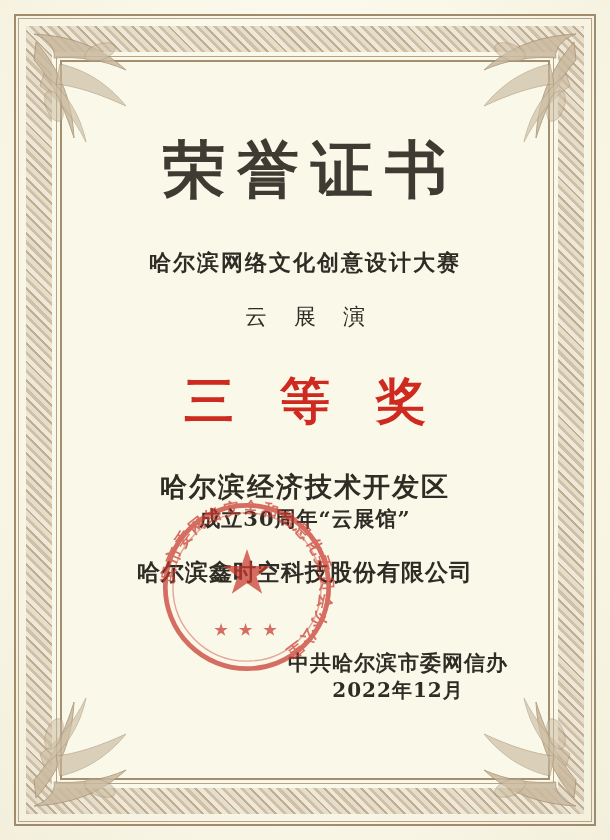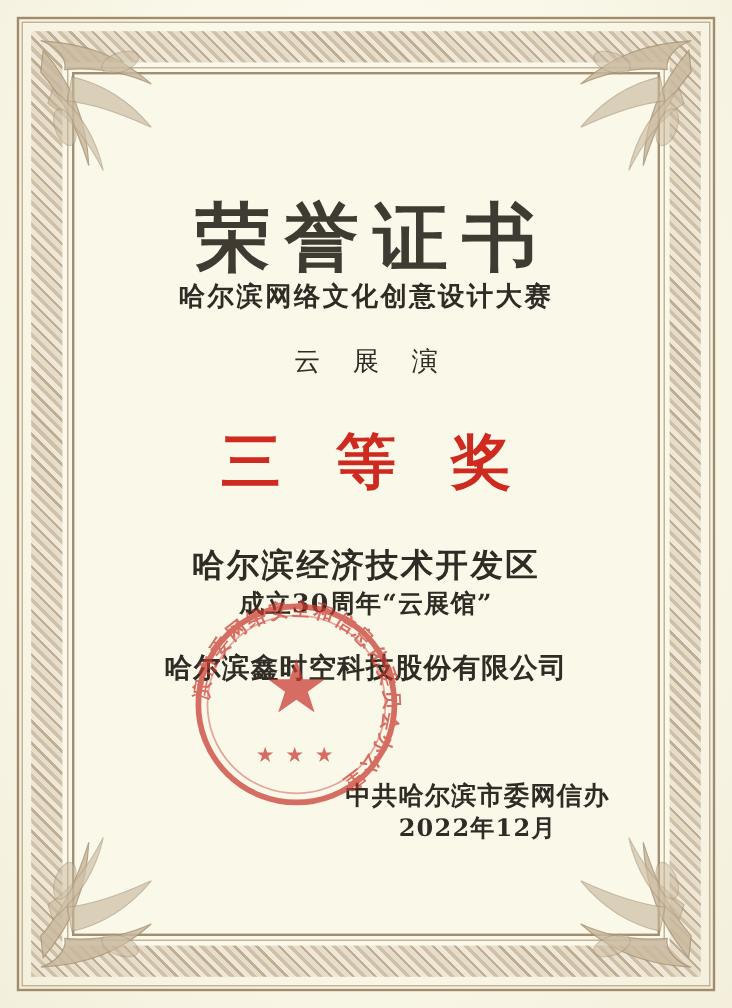--- a/index.html
+++ b/index.html
@@ -78,38 +78,39 @@
 
   
   .content {
     position: absolute;
     left: 70px; right: 70px; top: 68px; bottom: 68px;
     text-align: center;
     box-sizing: border-box;
   }
 
   .title-cn {
-    margin-top: 96px;
+    margin-top: 68px;
     font-size: 62px;
     letter-spacing: 12px;
     color: #3f3b33;
     font-weight: bold;
     font-family: "DejaVu Serif", "Liberation Serif", serif;
     text-indent: 12px;
     line-height: 1.1;
   }
   .title-en {
     margin-top: 10px;
     font-size: 23px;
     letter-spacing: 2.5px;
     color: #4a4438;
     font-family: "Liberation Serif", serif;
   }
 
   .line-contest {
+    margin-top: 44px;
     font-size: 22px;
     letter-spacing: 2px;
     color: #2f2b25;
     font-weight: bold;
     font-family: "DejaVu Serif", "Liberation Serif", serif;
   }
   .line-section {
     margin-top: 24px;
     font-size: 22px;
     letter-spacing: 10px;

